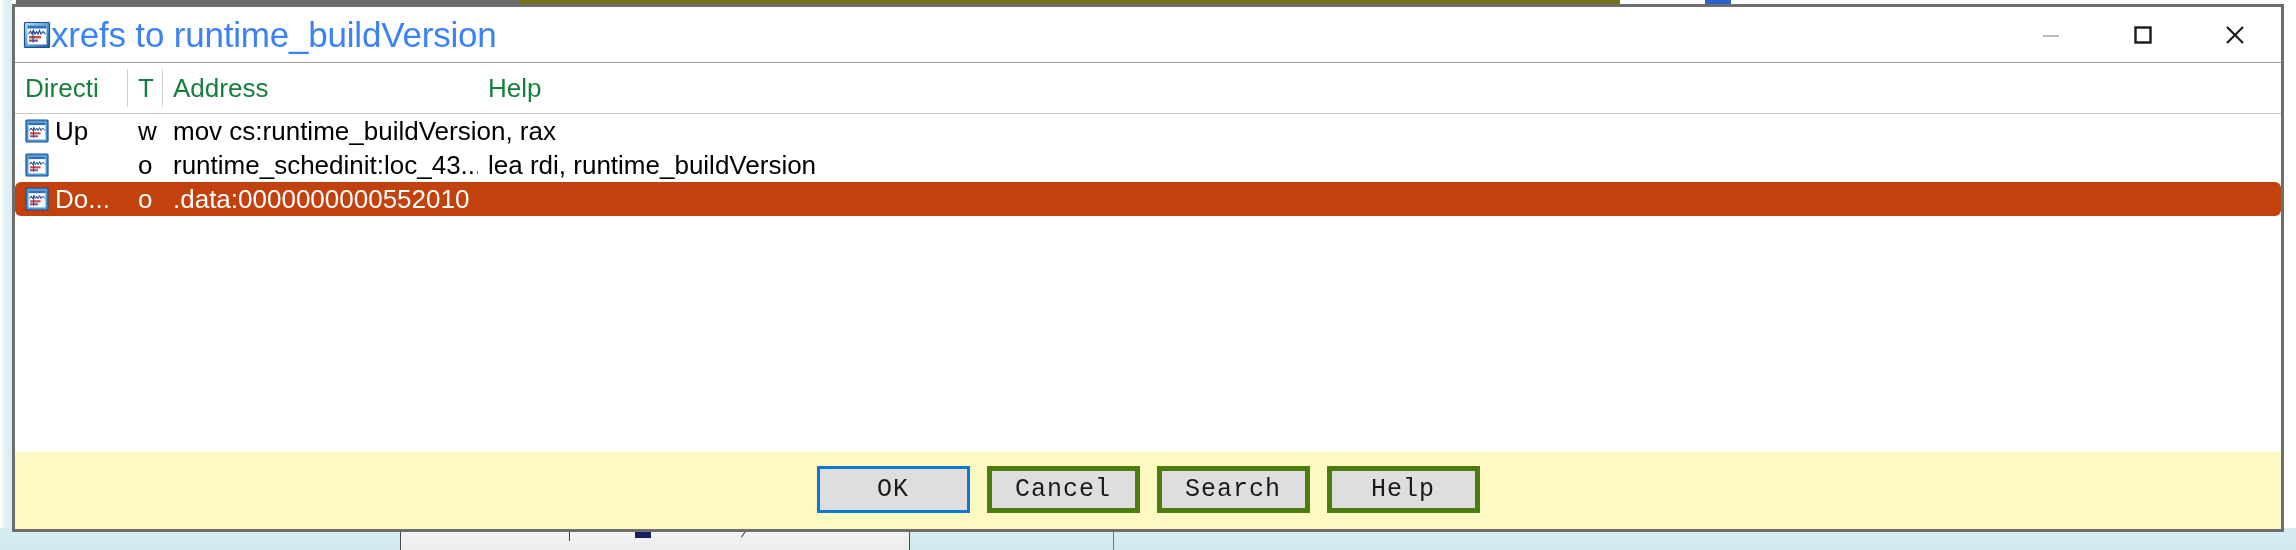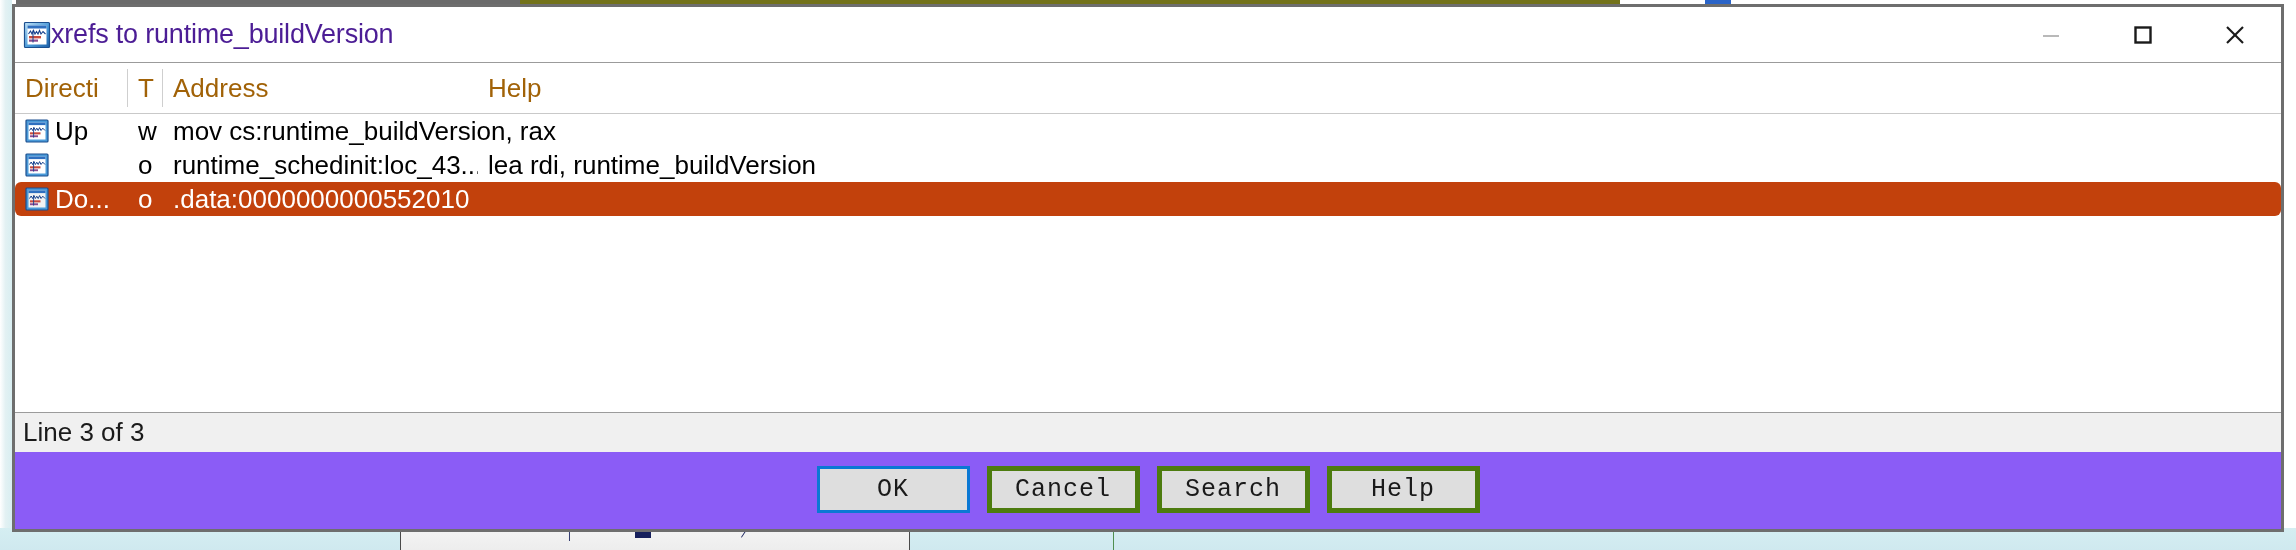--- a/index.html
+++ b/index.html
@@ -92,22 +92,22 @@
     flex: 0 0 auto;
     position: relative;
   }
   .title-left {
     display: flex;
     align-items: center;
     padding-left: 8px;
     gap: 0px;
   }
   .title-text {
-    font-size: 27px;
-    color: #4c1d95;
+    font-size: 35px;
+    color: #3b82f6;
     white-space: nowrap;
     letter-spacing: -0.2px;
   }
   .win-controls {
     position: absolute;
     right: 0; top: 0;
     height: 55px;
     display: flex;
     align-items: center;
   }
@@ -139,21 +139,21 @@
     flex: 0 0 auto;
     border-top: 1px solid #9b9b9b;
     border-bottom: 1px solid #c9c9c9;
     background: #ffffff;
     display: flex;
     align-items: center;
     position: relative;
   }
   .hdr-cell {
     font-size: 26px;
-    color: #a16207;
+    color: #15803d;
     padding-left: 10px;
     height: 100%;
     display: flex;
     align-items: center;
     position: relative;
     white-space: nowrap;
     overflow: hidden;
   }
   .hdr-sep {
     position: absolute;
@@ -219,21 +219,21 @@
     align-items: center;
     padding-left: 8px;
     font-size: 26px;
     color: #1a1a1a;
   }
 
   
   .buttonbar {
     flex: 0 0 auto;
     height: 77px;
-    background: #8b5cf6;
+    background: #fef9c3;
     display: flex;
     align-items: center;
     justify-content: center;
     gap: 17px;
     padding-bottom: 2px;
   }
   .dlg-btn {
     width: 153px;
     height: 47px;
     background: #dedede;
@@ -385,23 +385,20 @@
           </svg>
         </span>
         <span>Do...</span>
       </div>
       <div class="cell col-t">o</div>
       <div class="cell col-addr">.data:0000000000552010</div>
     </div>
 
   </div>
 
-  <div class="statusbar">
-    <span>Line 3 of 3</span>
-  </div>
 
   <div class="buttonbar">
     <div class="dlg-btn default">OK</div>
     <div class="dlg-btn">Cancel</div>
     <div class="dlg-btn">Search</div>
     <div class="dlg-btn">Help</div>
   </div>
 
 </div>
 

